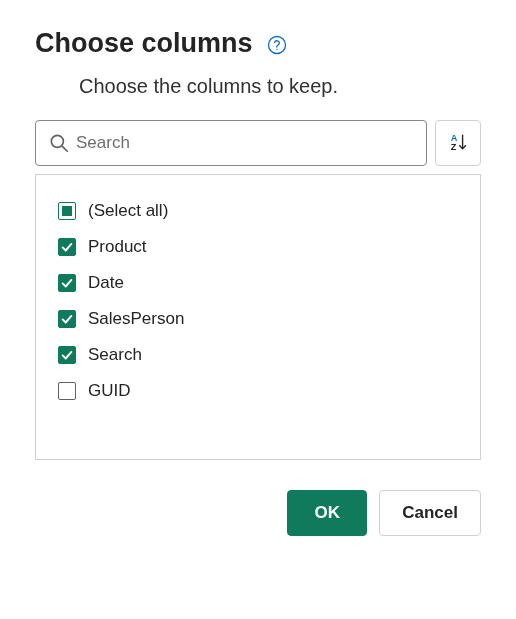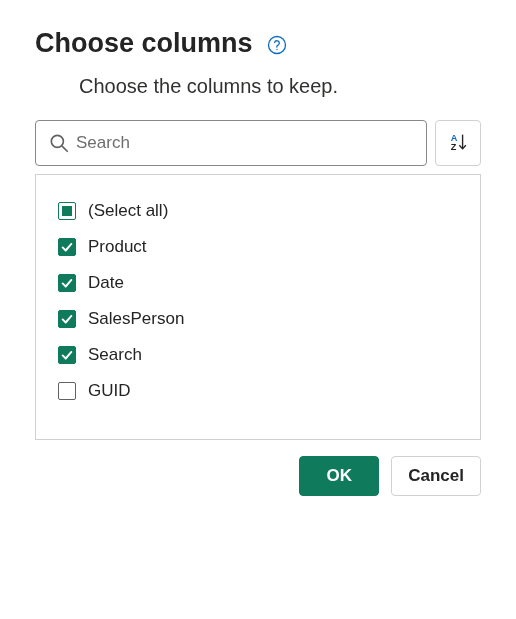--- a/index.html
+++ b/index.html
@@ -90,22 +90,22 @@
       justify-content: center;
       cursor: pointer;
       color: #242424;
     }
     .sort-button svg {
       width: 22px;
       height: 22px;
     }
     .list-panel {
       border: 1px solid #d1d1d1;
-      padding: 18px 22px 30px 22px;
-      margin-bottom: 16px;
+      padding: 18px 22px 50px 22px;
+      margin-bottom: 30px;
     }
     .column-row {
       display: flex;
       align-items: center;
       gap: 12px;
       padding: 8px 0;
       cursor: pointer;
     }
     .column-label {
       font-size: 17px;
@@ -143,22 +143,22 @@
       border: 1px solid #616161;
       background: #fff;
     }
     .footer-row {
       display: flex;
       justify-content: flex-end;
       gap: 12px;
     }
     .btn {
       min-width: 80px;
-      height: 40px;
-      padding: 0 16px;
+      height: 46px;
+      padding: 0 22px;
       border-radius: 4px;
       font-size: 17px;
       font-weight: 600;
       font-family: inherit;
       cursor: pointer;
       display: flex;
       align-items: center;
       justify-content: center;
     }
     .btn-primary {

